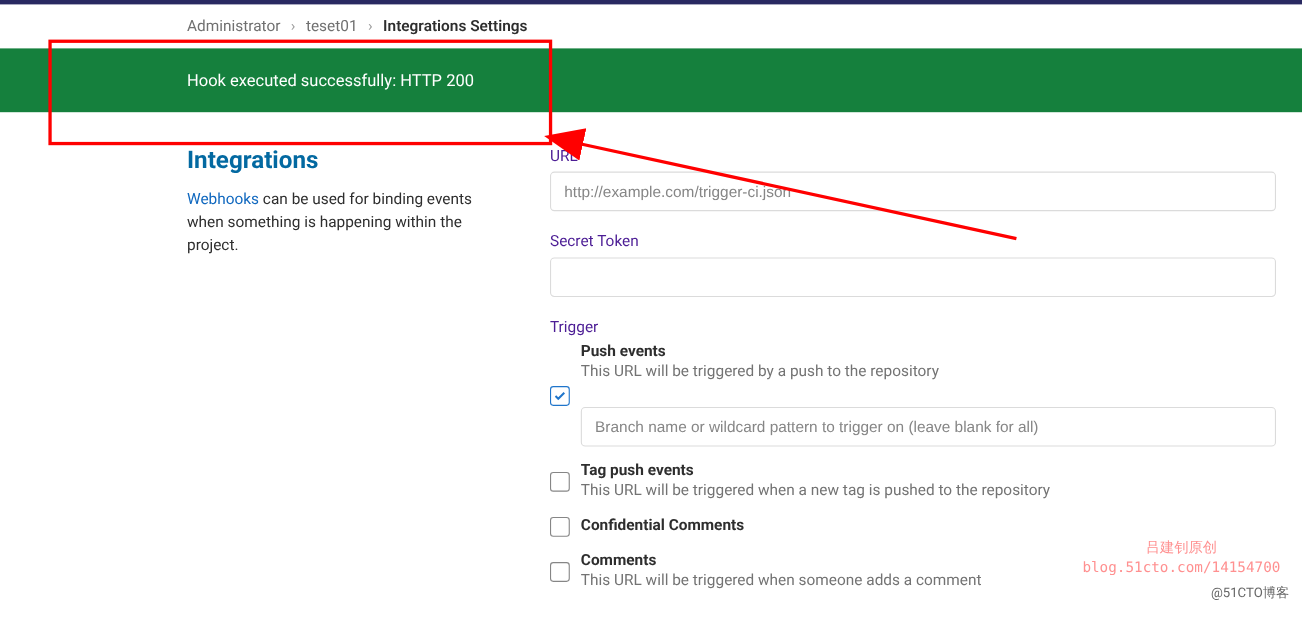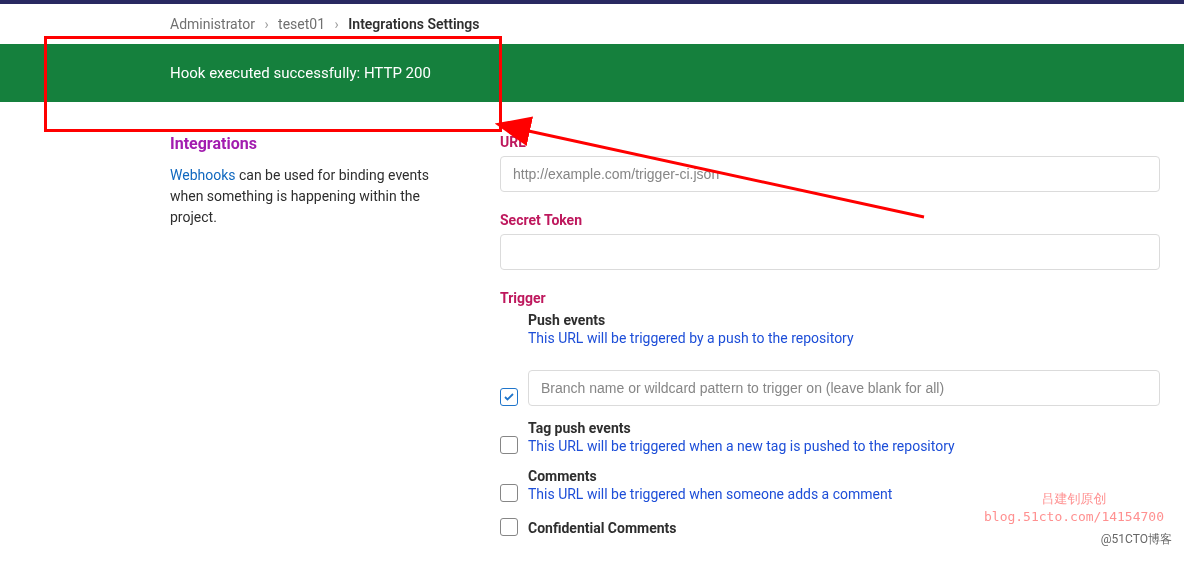--- a/index.html
+++ b/index.html
@@ -8,38 +8,38 @@
 .inner{max-width:990px;margin-left:170px;margin-right:24px}
 .breadcrumb{padding:12px 0;font-size:14px;color:#707070}
 .breadcrumb a{color:#707070;text-decoration:none}
 .breadcrumb .sep{padding:0 6px;color:#a0a0a0}
 .breadcrumb .current{color:#2e2e2e;font-weight:600}
 .flash{background:#15803d;color:#fff;padding:20px 0;font-size:15px}
 .flash .inner{padding-left:0}
 .redbox{position:absolute;border:3px solid #ff0000;left:44px;top:36px;width:452px;height:90px;pointer-events:none}
 .content{display:flex;gap:40px;margin-top:32px}
 .left{width:290px;flex-shrink:0}
-.left h1{font-size:16px;font-weight:700;margin:0 0 12px 0;color:#a21caf}
+.left h1{font-size:22px;font-weight:700;margin:0 0 12px 0;color:#0369a1}
 .left p{font-size:14px;color:#2e2e2e;line-height:1.5;margin:0}
 .left a{color:#1068bf;text-decoration:none}
 .right{flex:1}
 .fld{margin-bottom:20px}
-.fld label.head{display:block;font-weight:700;font-size:14px;margin-bottom:6px;color:#be185d}
+.fld label.head{display:block;font-weight:400;font-size:14px;margin-bottom:6px;color:#4c1d95}
 .fld input[type=text]{width:100%;box-sizing:border-box;border:1px solid #dbdbdb;border-radius:4px;padding:9px 12px;font-size:14px;color:#2e2e2e;background:#fff}
 .fld input[type=text]::placeholder{color:#868686}
 .help{font-size:14px;color:#868686;line-height:1.5;margin-top:6px}
 .trigger-item{margin-bottom:14px}
-.trigger-row{display:flex;align-items:flex-end;gap:10px}
+.trigger-row{display:flex;align-items:center;gap:10px}
 .cb{width:16px;height:16px;border:1px solid #868686;border-radius:3px;margin-top:2px;flex-shrink:0;display:flex;align-items:center;justify-content:center;background:#fff;cursor:pointer}
 .cb.checked{border-color:#1f75cb}
 .cb.checked svg{display:block}
 .cb svg{display:none;width:10px;height:8px}
 .trigger-text{flex:1}
 .trigger-text .ttl{font-weight:700;font-size:14px;color:#2e2e2e}
-.trigger-text .sub{font-size:14px;color:#1d4ed8;margin-top:2px}
+.trigger-text .sub{font-size:14px;color:#737373;margin-top:2px}
 .trigger-text input{margin-top:24px;width:100%;box-sizing:border-box;border:1px solid #dbdbdb;border-radius:4px;padding:8px 12px;font-size:14px}
 .trigger-text input::placeholder{color:#868686}
 .arrow{position:absolute;pointer-events:none;left:494px;top:52px}
 .watermark1{position:absolute;right:20px;top:490px;color:#ff9090;font-size:13px;font-family:Consolas,monospace;text-align:center;line-height:1.4}
 .watermark2{position:absolute;right:12px;bottom:8px;color:#666;font-size:12px}
 </style>
 </head>
 <body>
 
 <div class="wrap">
@@ -117,33 +117,33 @@
               </div>
             </div>
           </div>
 
           <div class="trigger-item">
             <div class="trigger-row">
               <div class="cb">
                 
               </div>
               <div class="trigger-text">
-                <div class="ttl">Comments</div>
-                <div class="sub">This URL will be triggered when someone adds a comment</div>
+                <div class="ttl">Confidential Comments</div>
               </div>
             </div>
           </div>
 
           <div class="trigger-item">
             <div class="trigger-row">
               <div class="cb">
                 
               </div>
               <div class="trigger-text">
-                <div class="ttl">Confidential Comments</div>
+                <div class="ttl">Comments</div>
+                <div class="sub">This URL will be triggered when someone adds a comment</div>
               </div>
             </div>
           </div>
 
         </div>
       </div>
     </div>
   </div>
 
   <div class="watermark1">

